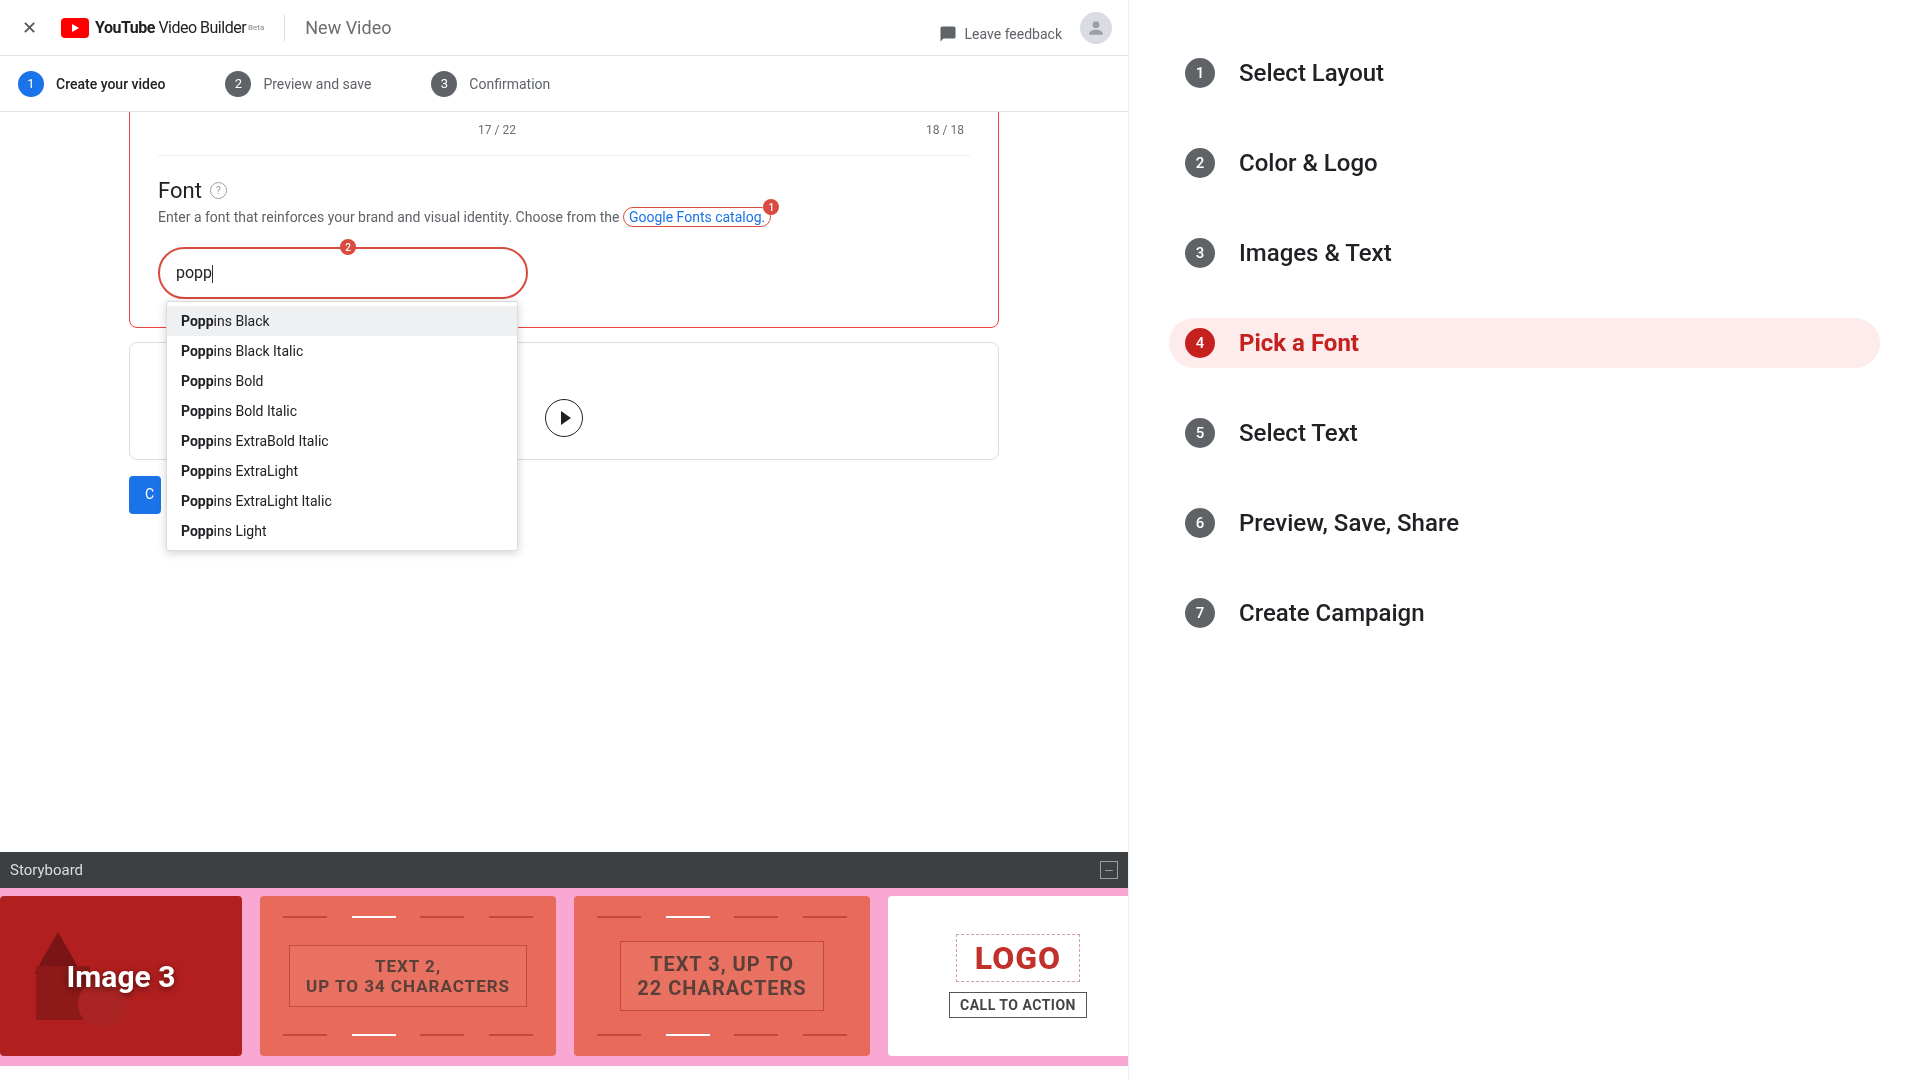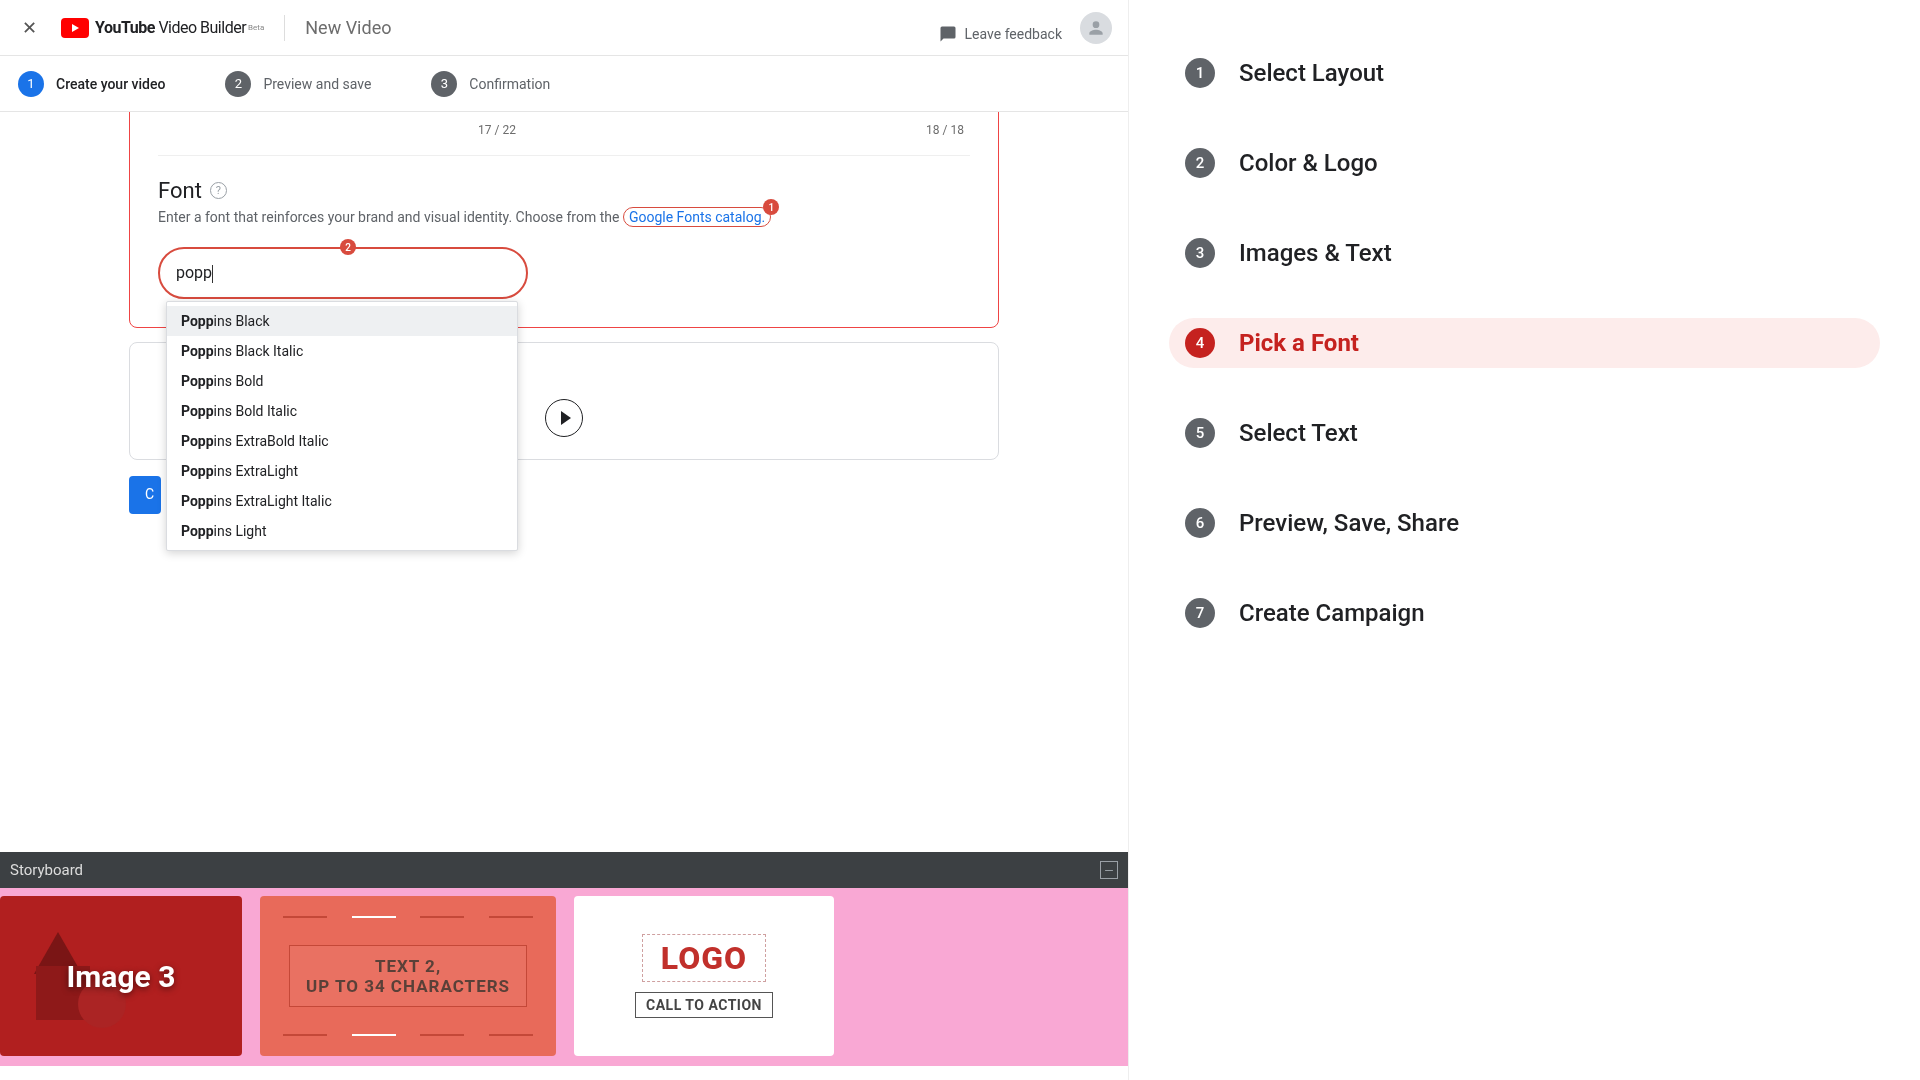--- a/index.html
+++ b/index.html
@@ -229,20 +229,38 @@
               <div>TEXT 2,</div>
               <div>UP TO 34 CHARACTERS</div>
             </div>
             <div class="dashrow bot">
                 <span></span>
                 <span></span>
                 <span></span>
                 <span></span>
               </div>
           </div>
+          <div class="frame frame-red">
+            <div class="dashrow top">
+                <span></span>
+                <span></span>
+                <span></span>
+                <span></span>
+              </div>
+            <div class="box" style="font-size:20px;">
+              <div>TEXT 3, UP TO</div>
+              <div>22 CHARACTERS</div>
+            </div>
+            <div class="dashrow bot">
+                <span></span>
+                <span></span>
+                <span></span>
+                <span></span>
+              </div>
+          </div>
           <div class="frame frame-white">
             <div class="logo-box">LOGO</div>
             <div class="cta-box">CALL TO ACTION</div>
           </div>
         </div>
       </div>
     </div>
   </div>
 
   <div class="sidebar" id="sidebar">

